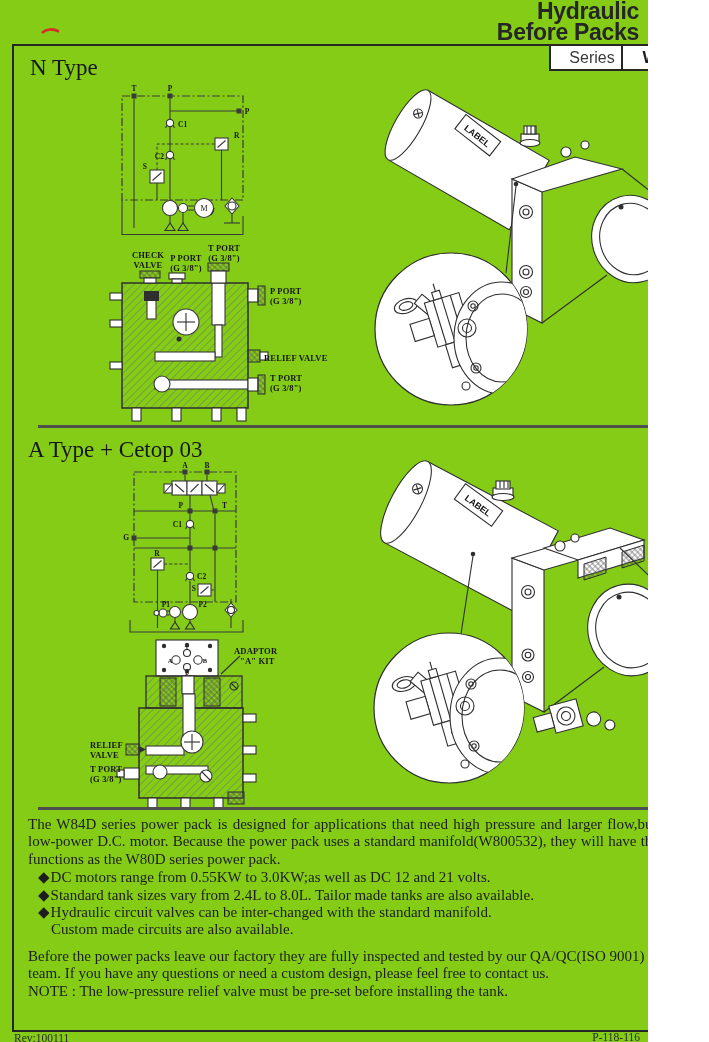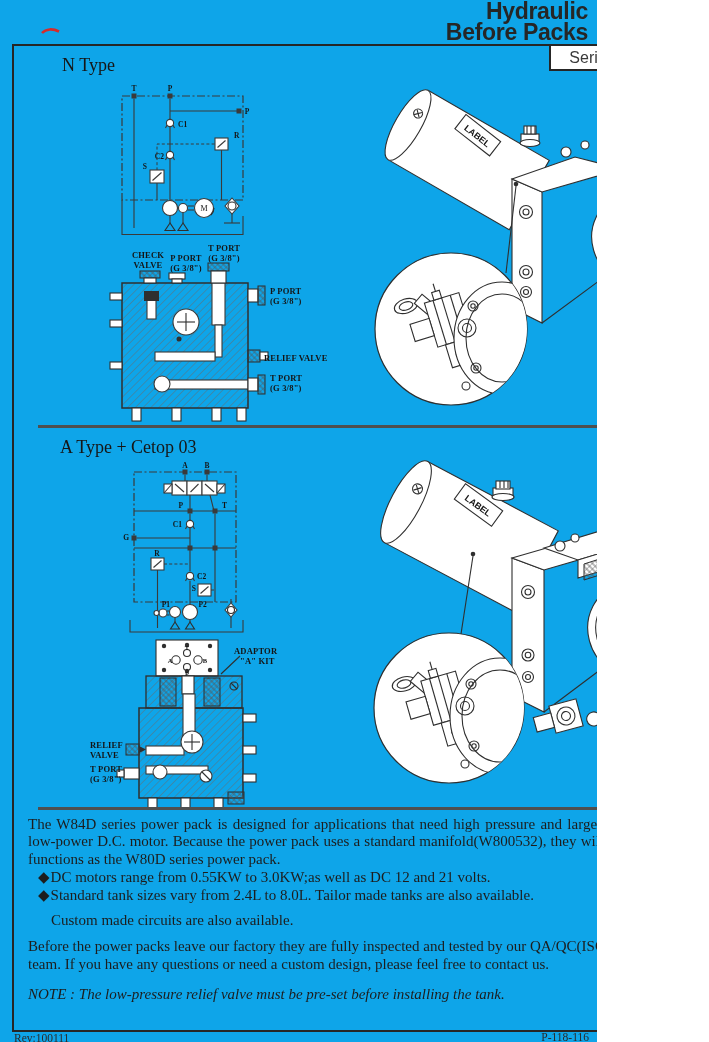--- a/index.html
+++ b/index.html
@@ -1,41 +1,41 @@
 <!DOCTYPE html>
 <html><head>
 <meta charset="utf-8">
 <style>
   html,body{margin:0;padding:0;background:#fff;}
-  #page{position:relative;width:597px;height:1042px;background:#0ea5e9;overflow:hidden;
+  #page{position:relative;width:648px;height:1042px;background:#84cc16;overflow:hidden;
         font-family:"Liberation Serif",serif;color:#1c1c1c;}
   .abs{position:absolute;}
   
   .hdr-title{top:1px;right:9px;text-align:right;font-family:"Liberation Sans",sans-serif;
              font-weight:bold;font-size:23px;line-height:21px;color:#262626;letter-spacing:-0.3px;}
   .page-border{left:12px;top:44px;width:683px;height:984px;border:2px solid #262626;}
   .series-box{left:549px;top:44px;width:146px;height:23px;display:flex;background:#fff;
               border:2px solid #262626;font-family:"Liberation Sans",sans-serif;}
   .series-cell{display:flex;align-items:center;justify-content:center;margin-left:12px;}
   .series-label{width:58px;font-size:16px;color:#3a3a3a;border-right:2px solid #262626;}
   .series-value{flex:1;font-size:17px;font-weight:bold;color:#1a1a1a;text-align:center;}
   
-  .sec-head{font-size:18px;color:#161616;margin-left:32px;}
+  .sec-head{font-size:23px;color:#161616;}
   .divider{height:3px;background:#4f4f4f;}
   
   .redmark{left:40px;top:26px;}
   
   .bodytext{left:28px;top:816px;width:666px;font-size:15px;line-height:17.4px;color:#1d1d1d;}
   .p1{text-align:justify;width:666px;}
   .bullets{margin-top:1px;margin-left:10px;}
   .bullet-row{white-space:nowrap;}
   .bullet-diamond{margin-right:1px;}
-  .bullet-cont{padding-left:13px;margin-top:8px;}
+  .bullet-cont{padding-left:13px;}
   .p2{margin-top:9px;width:640px;}
-  .note{margin-top:13px;font-style:italic;}
+  .note{}
   .footer-rev{left:14px;top:1032px;font-size:11.5px;color:#2a2a2a;}
   .footer-doc{right:8px;top:1031px;font-size:11.5px;color:#2a2a2a;}
   
   svg{overflow:visible;}
   svg text{font-family:"Liberation Serif",serif;fill:#151515;}
   .cl{font-size:7.5px;font-weight:bold;text-anchor:middle;}
   .cls{font-size:7.5px;font-weight:bold;}
   .ml{font-size:8.5px;font-weight:bold;text-anchor:middle;letter-spacing:0.2px;}
   .mls{font-size:8.5px;font-weight:bold;letter-spacing:0.2px;}
   .tiny{font-size:6.5px;font-weight:bold;text-anchor:middle;}
@@ -539,20 +539,21 @@
     </g>
   </svg>
 
   <div class="abs divider" style="left:38px;top:807px;width:643px;"></div>
 
   <div class="abs bodytext">
     <div class="p1">The W84D series power pack is designed for applications that need high pressure and larger flow,but use a low-power D.C. motor. Because the power pack uses a standard manifold(W800532), they will have the same functions as the W80D series power pack.</div>
     <div class="bullets">
       <div class="bullet-row"><span class="bullet-diamond">◆</span><span>DC motors range from 0.55KW to 3.0KW;as well as DC 12 and 21 volts.</span></div>
       <div class="bullet-row"><span class="bullet-diamond">◆</span><span>Standard tank sizes vary from 2.4L to 8.0L. Tailor made tanks are also available.</span></div>
+      <div class="bullet-row"><span class="bullet-diamond">◆</span><span>Hydraulic circuit valves can be inter-changed with the standard manifold.</span></div>
       <div class="bullet-cont">Custom made circuits are also available.</div>
     </div>
     <div class="p2">Before the power packs leave our factory they are fully inspected and tested by our QA/QC(ISO 9001) team. If you have any questions or need a custom design, please feel free to contact us.</div>
     <div class="note">NOTE : The low-pressure relief valve must be pre-set before installing the tank.</div>
   </div>
 
   <div class="abs footer-rev">Rev:100111</div>
   <div class="abs footer-doc">P-118-116</div>
 
 </div>

